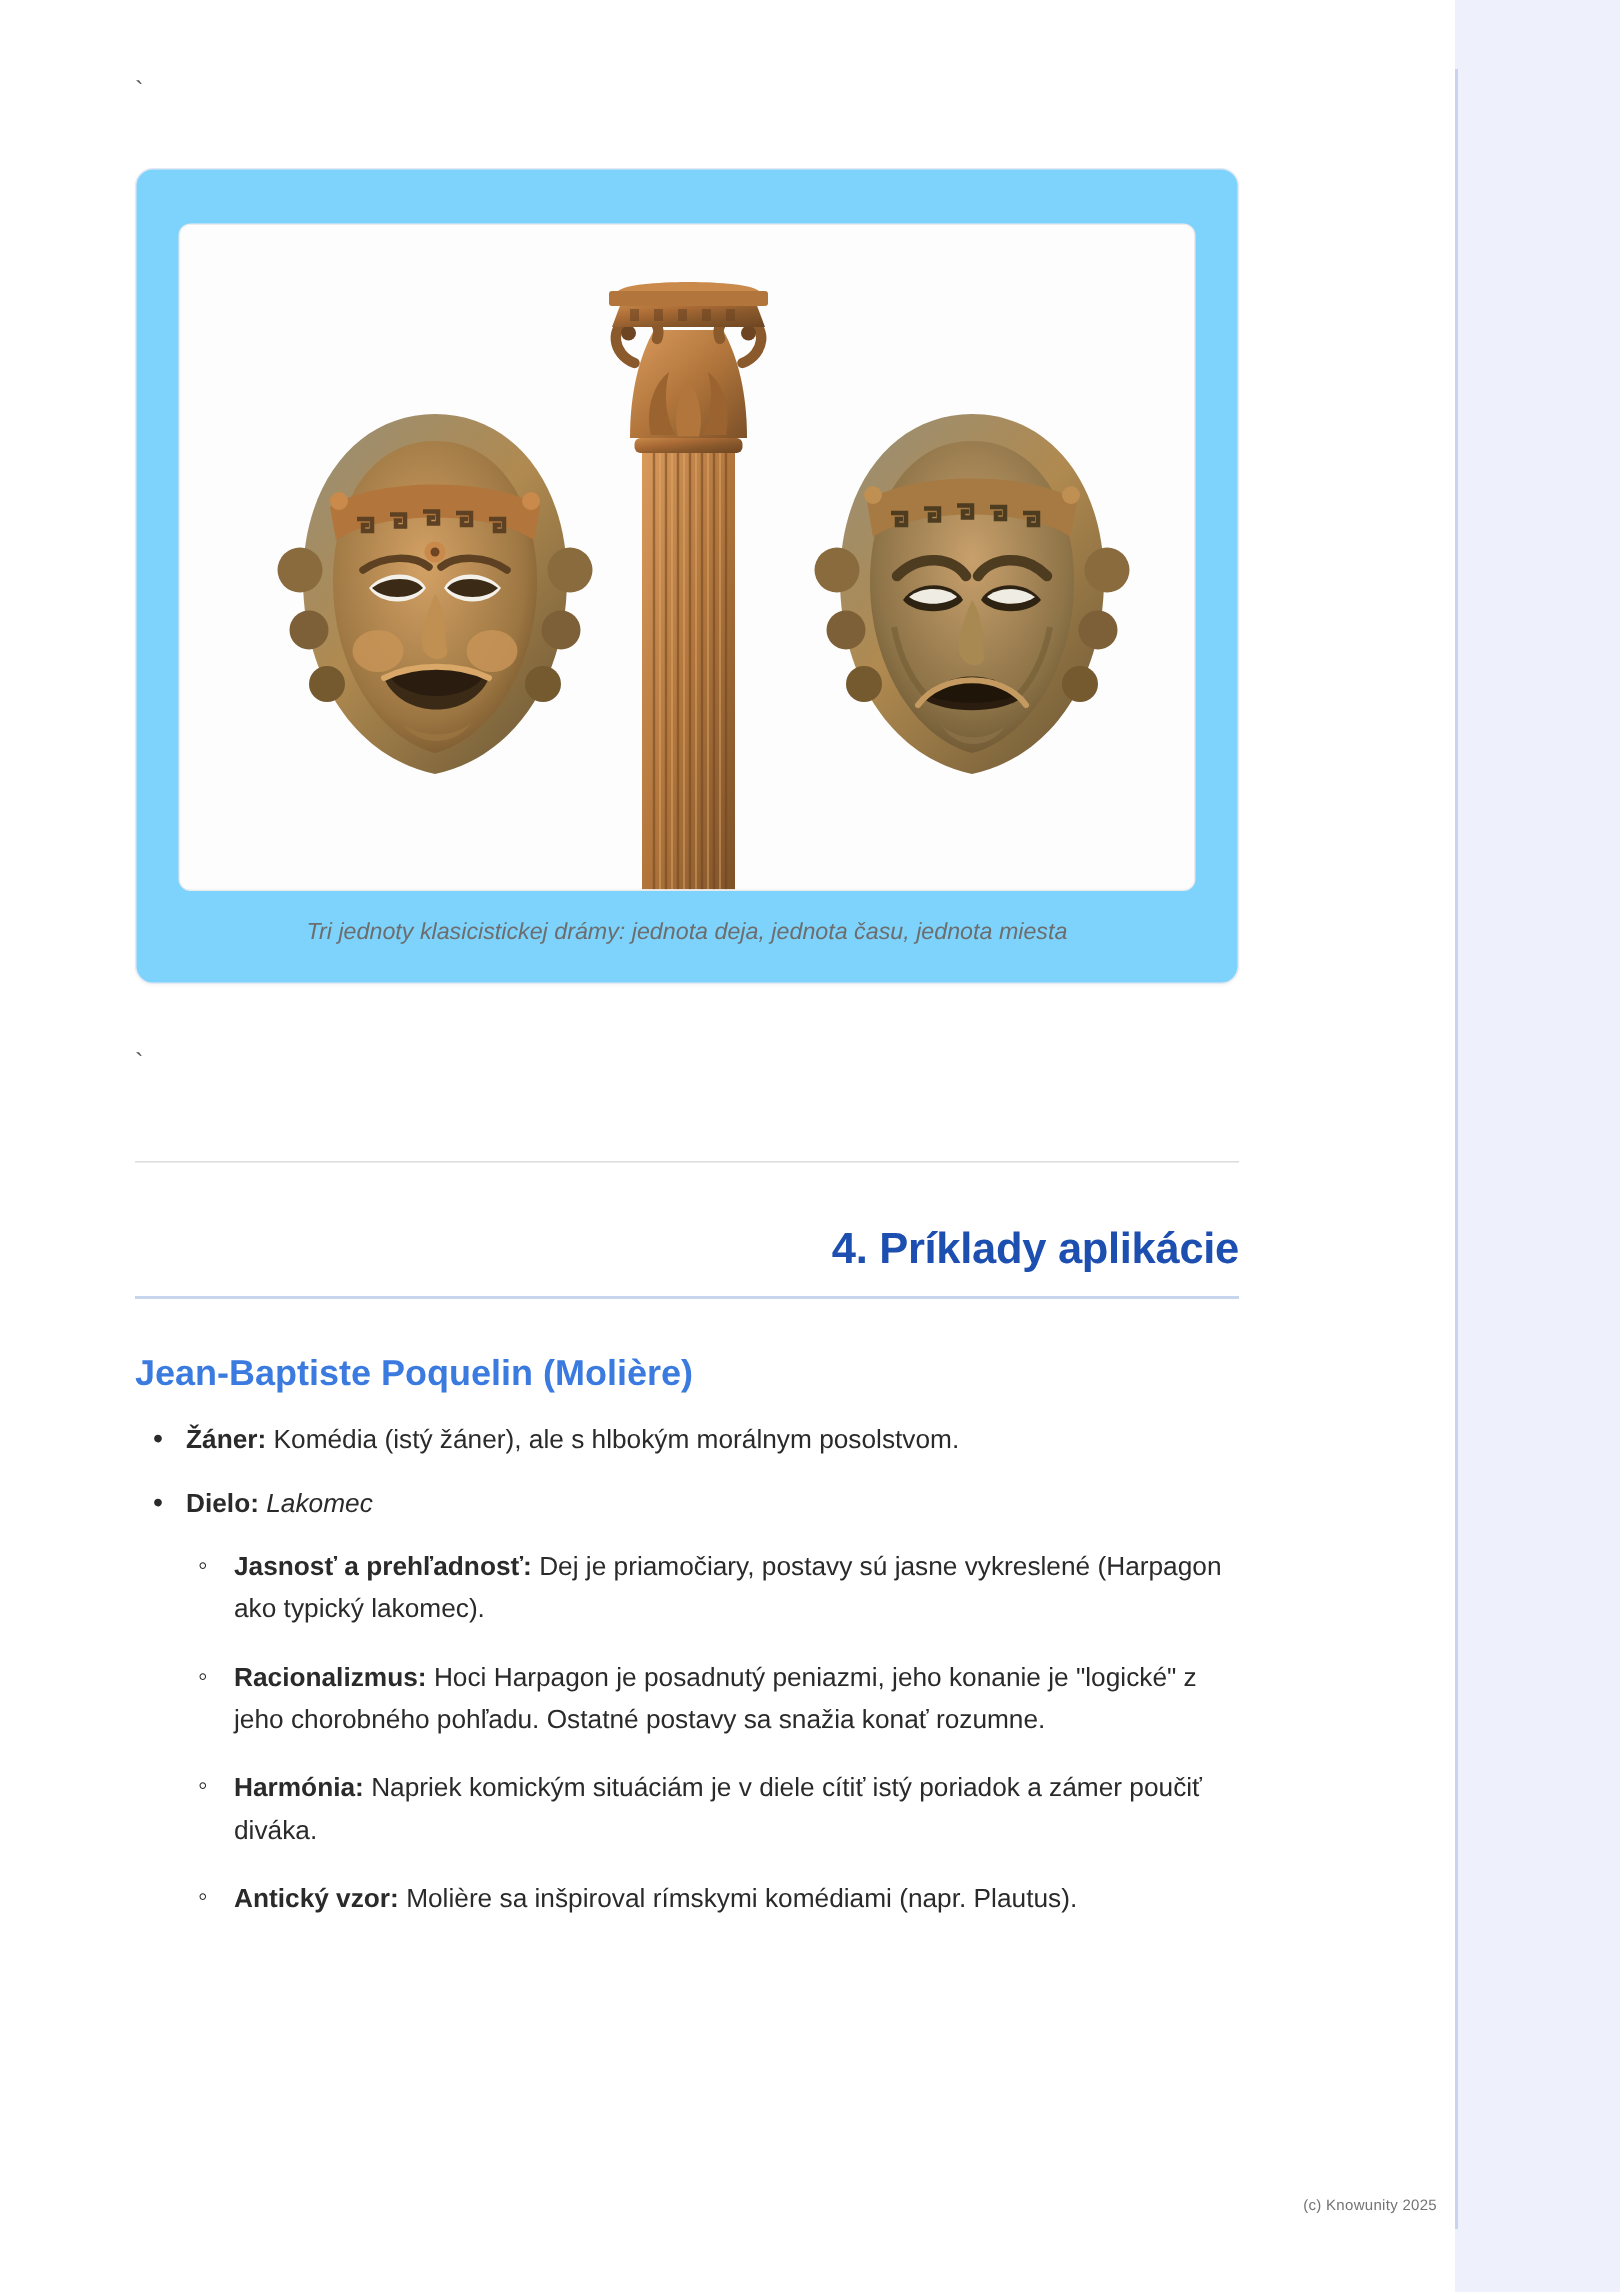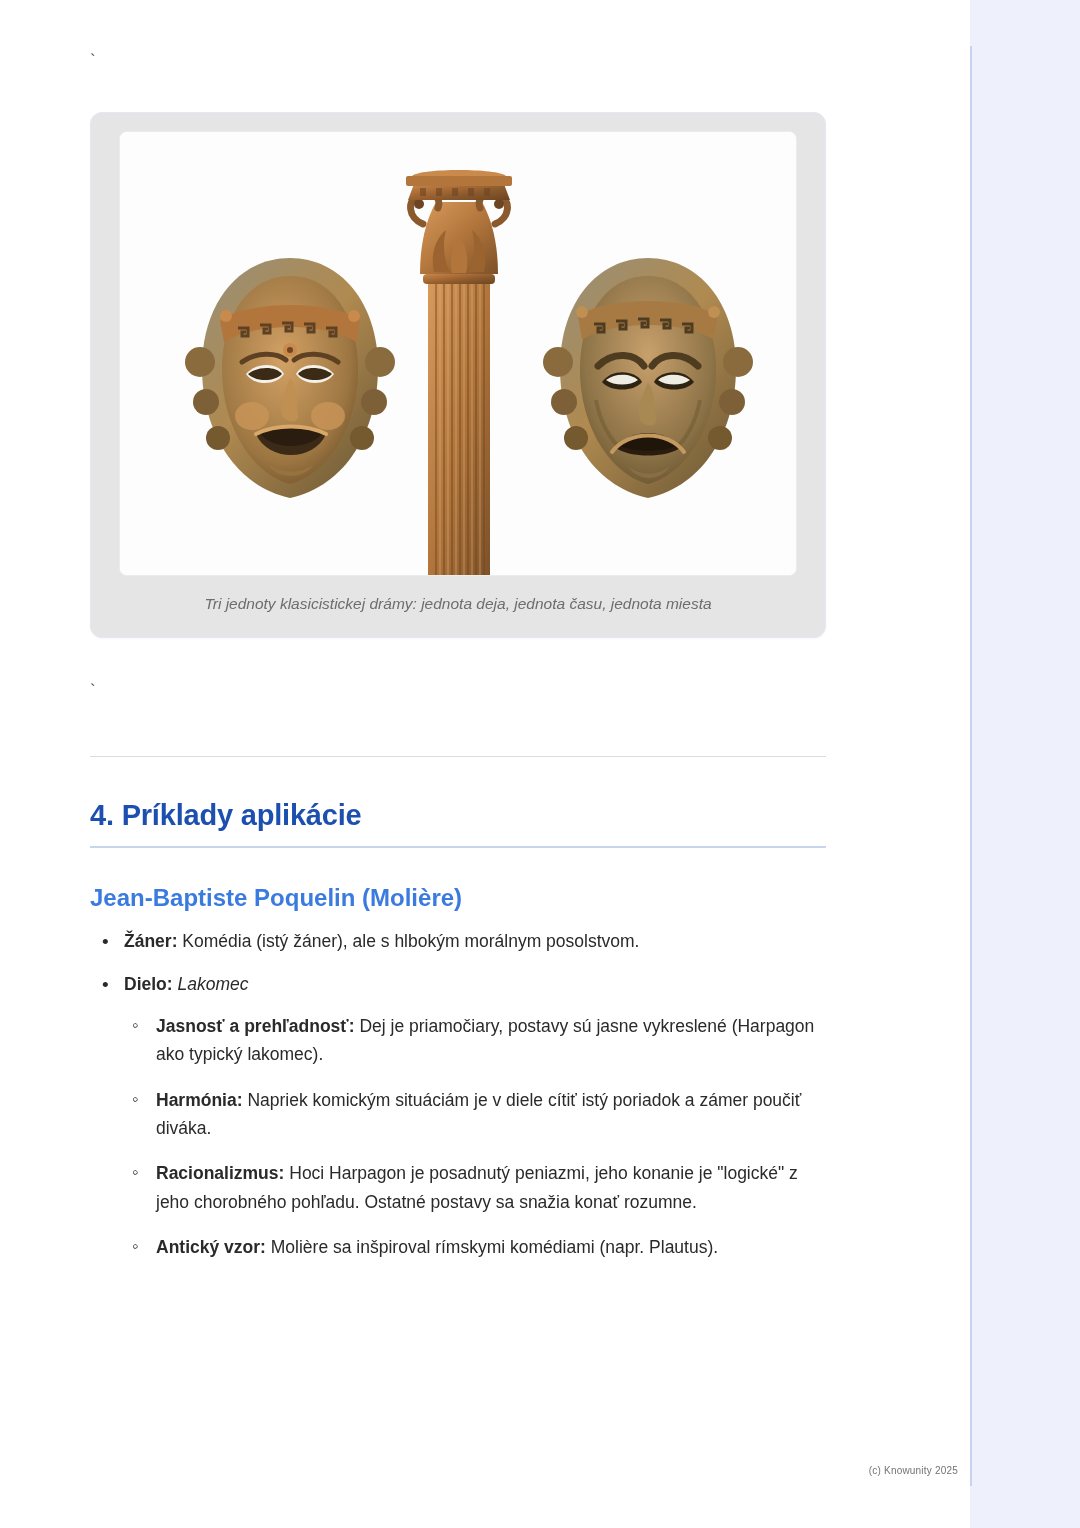--- a/index.html
+++ b/index.html
@@ -58,22 +58,22 @@
     height: 20px;
   }
   .tick-top { margin-top: 52px; }
   .tick-bottom { margin-top: 44px; }
 
   
   .figure-card {
     margin-top: 40px;
     border: 1px solid #e3e8f2;
     border-radius: 12px;
-    background: #e5e5e5;
-    padding: 18px 28px 22px 28px;
+    background: #7dd3fc;
+    padding: 36px 28px 22px 28px;
     box-sizing: border-box;
     box-shadow: 0 1px 2px rgba(20,40,90,0.04);
   }
   .figure-imagebox {
     border: 1px solid #ececec;
     border-radius: 8px;
     background: #fdfdfd;
     height: 443px;
     overflow: hidden;
     position: relative;
@@ -92,20 +92,21 @@
     border-top: 1px solid #dcdcdc;
     margin: 54px 0 0 0;
   }
 
   h2.section-title {
     font-size: 29px;
     color: #1d4fb0;
     margin: 42px 0 0 0;
     letter-spacing: -0.2px;
     font-weight: 700;
+    text-align: right;
   }
   .title-rule {
     margin-top: 14px;
     height: 2px;
     background: #c7d5ef;
   }
 
   p.intro {
     font-size: 17.5px;
     line-height: 1.55;
@@ -381,26 +382,26 @@
       </li>
       <li class="bullet">
         <span class="b">Dielo:</span>
         <span class="i">Lakomec</span>
         <ul class="lvl2">
           <li class="subbullet">
             <span class="b">Jasnosť a prehľadnosť:</span>
             <span>Dej je priamočiary, postavy sú jasne vykreslené (Harpagon ako typický lakomec).</span>
           </li>
           <li class="subbullet">
+            <span class="b">Racionalizmus:</span>
+            <span>Hoci Harpagon je posadnutý peniazmi, jeho konanie je "logické" z jeho chorobného pohľadu. Ostatné postavy sa snažia konať rozumne.</span>
+          </li>
+          <li class="subbullet">
             <span class="b">Harmónia:</span>
             <span>Napriek komickým situáciám je v diele cítiť istý poriadok a zámer poučiť diváka.</span>
-          </li>
-          <li class="subbullet">
-            <span class="b">Racionalizmus:</span>
-            <span>Hoci Harpagon je posadnutý peniazmi, jeho konanie je "logické" z jeho chorobného pohľadu. Ostatné postavy sa snažia konať rozumne.</span>
           </li>
           <li class="subbullet">
             <span class="b">Antický vzor:</span>
             <span>Molière sa inšpiroval rímskymi komédiami (napr. Plautus).</span>
           </li>
         </ul>
       </li>
     </ul>
 
   </div>

